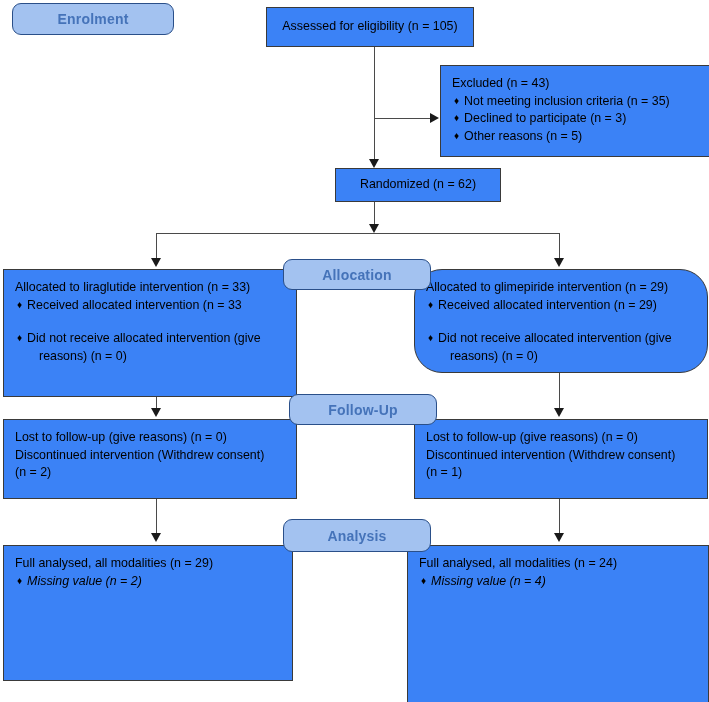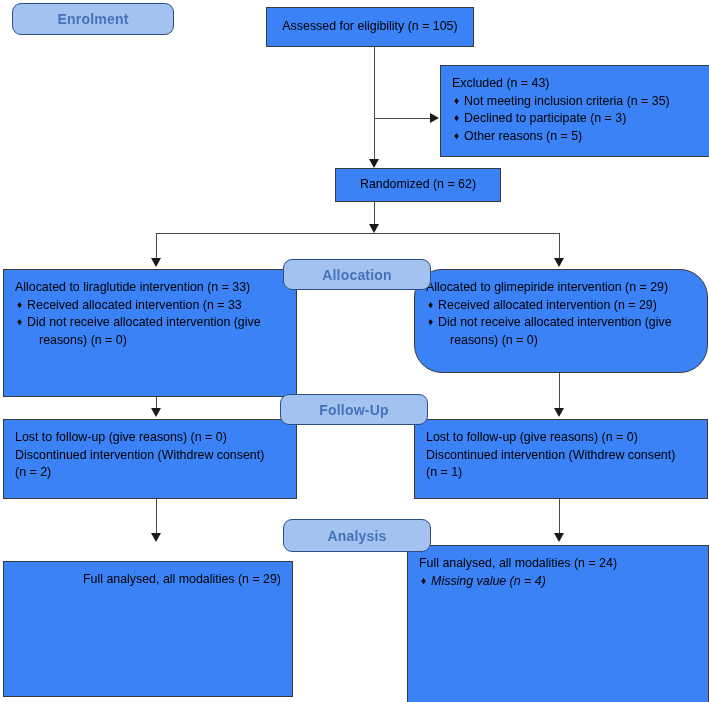--- a/index.html
+++ b/index.html
@@ -64,20 +64,21 @@
     white-space: normal;
   }
   .bullet-line {
     display: block;
     padding-left: 13px;
     text-indent: -11px;
   }
   .bullet-line.ind {
     padding-left: 24px;
     text-indent: -22px;
+    margin-top: 16px;
   }
   .bullet::before {
     content: "\2666";
     font-size: 10px;
     padding-right: 5px;
     vertical-align: 1px;
   }
   .ital { font-style: italic; }
 
   
@@ -169,21 +170,21 @@
       <span class="line bullet-line bullet">Received allocated intervention (n = 29)</span>
       <span class="line wrapline bullet-line ind bullet">Did not receive allocated intervention (give reasons) (n = 0)</span>
     </div>
   </div>
 
   <div class="vline" style="left:156px; top:373px; height:37px;"></div>
   <div class="arrow-down" style="left:151px; top:408px;"></div>
   <div class="vline" style="left:559px; top:373px; height:37px;"></div>
   <div class="arrow-down" style="left:554px; top:408px;"></div>
 
-  <div class="stage-banner" style="left:280px; top:394px; width:148px; height:31px;">
+  <div class="stage-banner" style="left:289px; top:394px; width:148px; height:31px;">
     <span>Follow-Up</span>
   </div>
 
   <div class="node" style="left:3px; top:419px; width:294px; height:80px;">
     <div class="pad">
       <span class="line">Lost to follow-up (give reasons) (n = 0)</span>
       <span class="line">Discontinued intervention (Withdrew consent)</span>
       <span class="line">(n = 2)</span>
     </div>
   </div>
@@ -198,23 +199,24 @@
 
   <div class="vline" style="left:156px; top:499px; height:36px;"></div>
   <div class="arrow-down" style="left:151px; top:533px;"></div>
   <div class="vline" style="left:559px; top:499px; height:36px;"></div>
   <div class="arrow-down" style="left:554px; top:533px;"></div>
 
   <div class="stage-banner" style="left:283px; top:519px; width:148px; height:33px;align-items:center;">
     <span>Analysis</span>
   </div>
 
-  <div class="node" style="left:3px; top:561px; width:290px; height:136px;text-align:right;">
+  <div class="node" style="left:3px; top:545px; width:290px; height:136px;">
     <div class="pad">
       <span class="line">Full analysed, all modalities (n = 29)</span>
+      <span class="line bullet-line bullet ital">Missing value (n = 2)</span>
     </div>
   </div>
 
   <div class="node" style="left:407px; top:545px; width:302px; height:191px;">
     <div class="pad">
       <span class="line">Full analysed, all modalities (n = 24)</span>
       <span class="line bullet-line bullet ital">Missing value (n = 4)</span>
     </div>
   </div>
 

